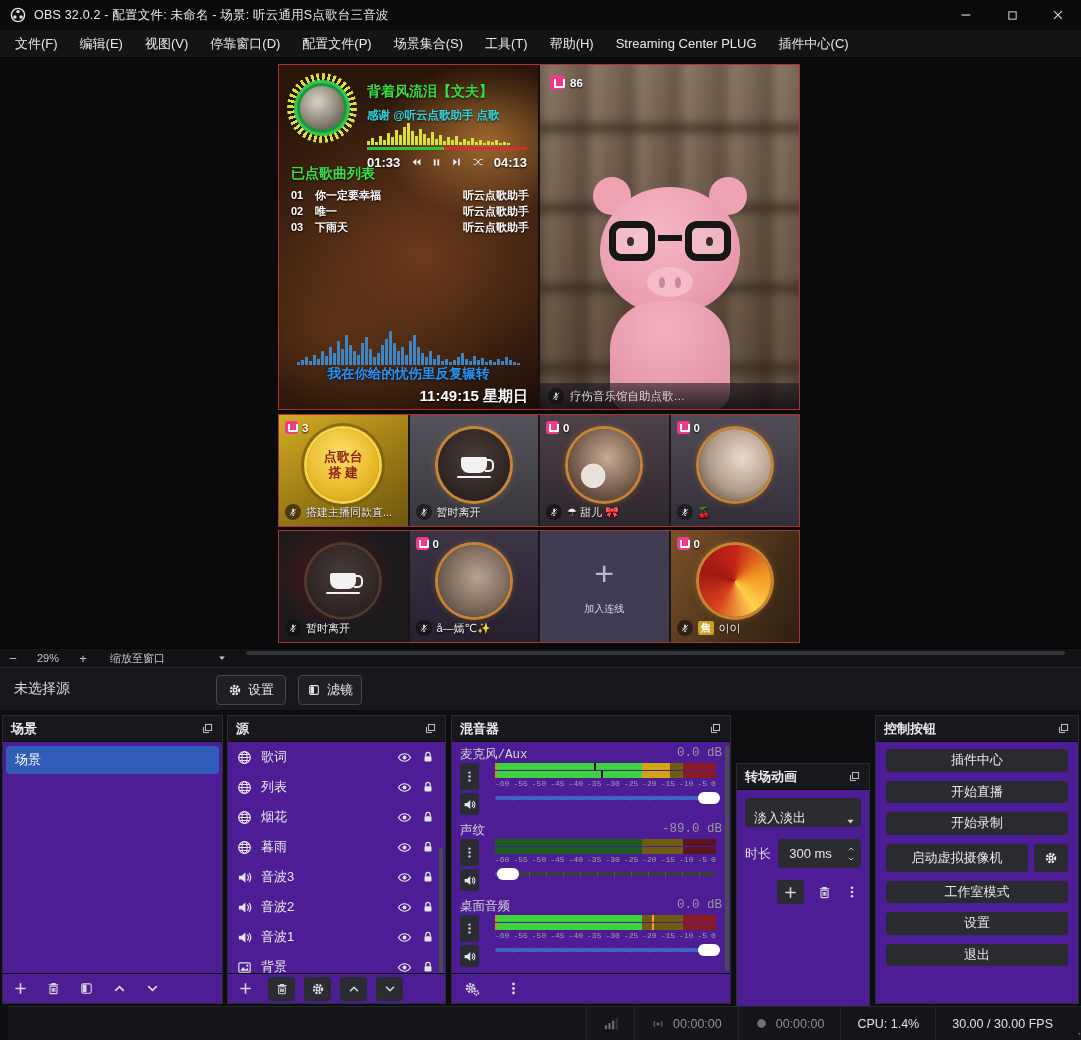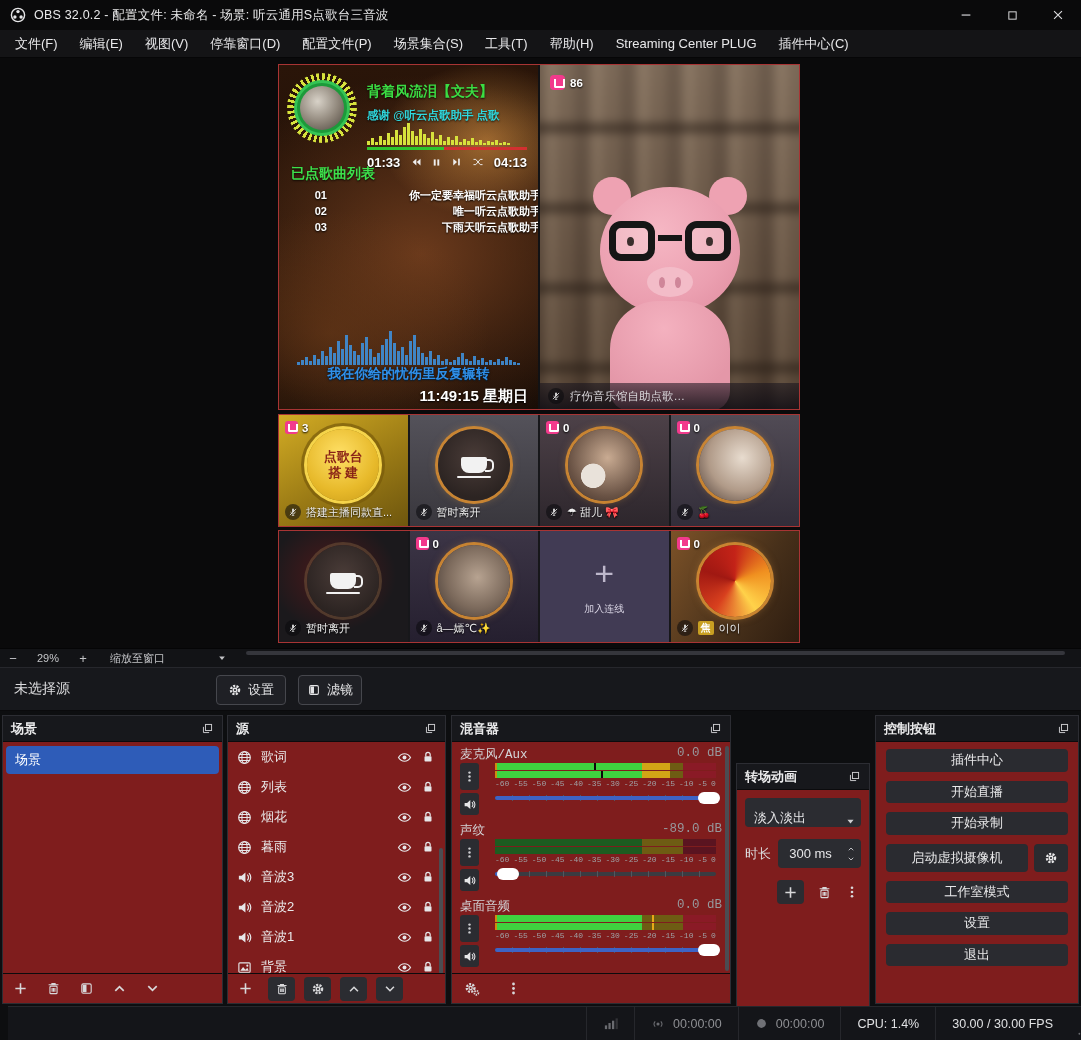--- a/index.html
+++ b/index.html
@@ -40,21 +40,21 @@
   .p-song { position:absolute; left:88px; top:18px; font-size:14px; font-weight:bold; color:#3bdc43; text-shadow:0 1px 2px rgba(0,0,0,.8); }
   .p-thanks { position:absolute; left:88px; top:43px; font-size:11.5px; font-weight:bold; color:#2fd9df; text-shadow:0 1px 2px rgba(0,0,0,.8); }
   .viz-yellow { position:absolute; left:88px; top:58px; width:160px; height:22px; display:flex; align-items:flex-end; gap:1px; }
   .viz-yellow i { width:3px; background:#d7e23c; display:block; }
   .p-progress { position:absolute; left:88px; top:82px; width:160px; height:3px; background:#d23030; }
   .p-progress .done { position:absolute; left:0; top:0; height:3px; width:48%; background:#2ec52e; }
   .p-timerow { position:absolute; left:88px; top:88px; width:160px; height:18px; display:flex; align-items:center; color:#fff; }
   .p-timerow .t { font-size:13px; font-weight:bold; text-shadow:0 1px 2px #000; }
   .p-timerow .icons { flex:1; display:flex; justify-content:space-evenly; align-items:center; color:#eee; }
   .p-list-title { position:absolute; left:12px; top:100px; font-size:14px; font-weight:bold; color:#3de04b; text-shadow:0 1px 2px rgba(0,0,0,.85); }
-  .p-list { position:absolute; left:24px; top:122px; width:238px;text-align:right; }
+  .p-list { position:absolute; left:12px; top:122px; width:238px; }
   .p-row { display:flex; font-size:11px; font-weight:bold; color:#fff; text-shadow:0 1px 2px #000; height:16px; align-items:center; }
   .p-row .n { width:24px; }
   .p-row .s { flex:1; }
   .p-row .q { margin-left:auto; }
   .viz-blue { position:absolute; left:18px; top:266px; width:226px; height:34px; display:flex; align-items:flex-end; gap:1px; }
   .viz-blue i { width:3px; background:#3f8fd8; opacity:.9; display:block; }
   .p-lyric { position:absolute; left:0; top:300px; width:100%; text-align:center; font-size:13.5px; font-weight:bold; color:#2f8fe8; text-shadow:0 1px 1px #06233d, 0 0 3px rgba(0,0,0,.7); }
   .p-clock { position:absolute; right:10px; top:322px; font-size:15px; font-weight:bold; color:#fff; text-shadow:0 1px 2px #000; }
 
   
@@ -125,21 +125,21 @@
   .zscroll { position:absolute; left:246px; right:16px; top:2px; height:4px; border-radius:2px; background:#35363c; }
 
   
   .contextbar { position:absolute; left:0; top:667px; width:1081px; height:44px; background:#17181c; border-top:1px solid #26272c; border-bottom:1px solid #0a0a0c; }
   .contextbar .msg { position:absolute; left:14px; top:12px; font-size:14px; color:#dddddf; }
   .ctx-btn { position:absolute; top:7px; height:30px; background:#1f2025; border:1px solid #46474d; border-radius:4px; display:flex; align-items:center; justify-content:center; gap:6px; font-size:13px; color:#e4e4e6; }
   .ctx-btn.settings { left:216px; width:70px; }
   .ctx-btn.filters { left:298px; width:64px; }
 
   
-  .dock { position:absolute; top:715px; height:289px; background:#7f1d1d; border:1px solid #2c2d33; }
+  .dock { position:absolute; top:715px; height:289px; background:#4c1d95; border:1px solid #2c2d33; }
   .dock-header { height:26px; background:#17181c; border-bottom:1px solid #0b0b0d; display:flex; align-items:center; padding:0 8px; }
   .dock-header .dtitle { font-size:13px; font-weight:bold; color:#ebebec; }
   .dock-header .pop { margin-left:auto; color:#c9c9cc; }
   .dock-body { position:absolute; left:0; right:0; top:26px; bottom:30px; overflow:hidden; }
   .dock-toolbar { position:absolute; left:0; right:0; bottom:0; height:30px; border-top:1px solid #0b0b0d; display:flex; align-items:center; padding:0 10px; gap:18px; color:#d8d8da; }
   .tool-box { width:27px; height:24px; background:#2b2c31; border-radius:4px; display:flex; align-items:center; justify-content:center; }
   #dock-scenes { left:2px; width:221px; }
   #dock-sources { left:227px; width:219px; }
   #dock-mixer { left:451px; width:280px; }
   #dock-transitions { left:736px; width:134px;margin-top:48px; }

